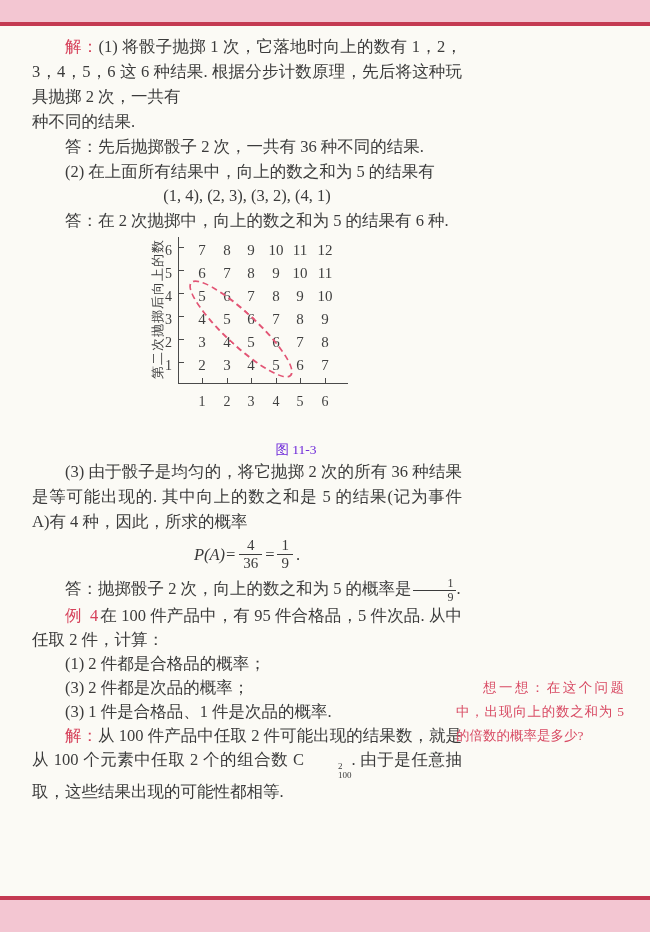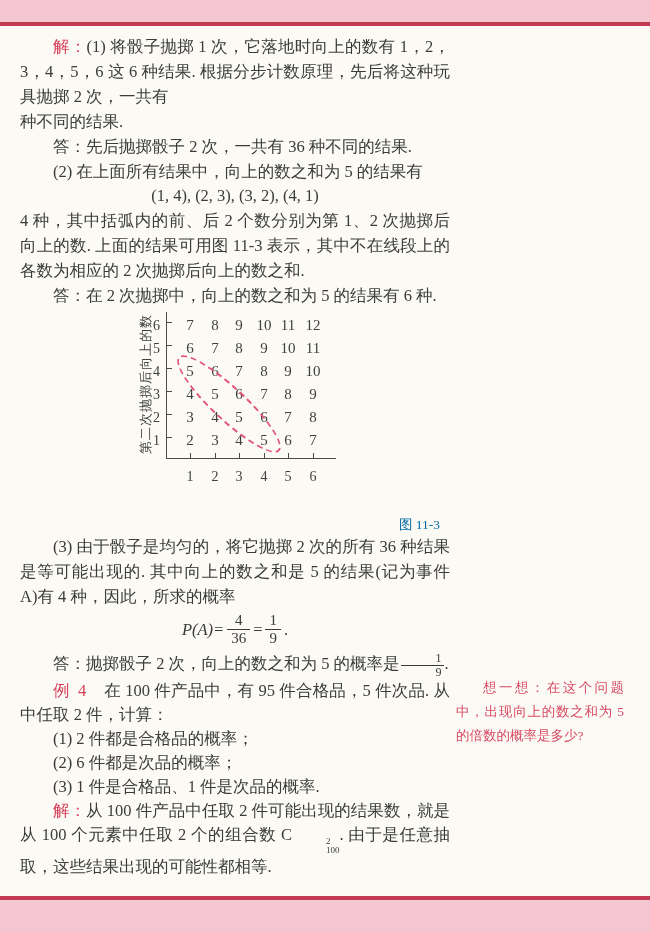--- a/index.html
+++ b/index.html
@@ -10,21 +10,21 @@
     color:#3b3b3b;
   }
   
   .band-top{position:absolute;left:0;top:0;width:650px;height:22px;background:#f3c6d2;}
   .rule-top{position:absolute;left:0;top:22px;width:650px;height:4px;background:#c43a52;}
   .rule-bottom{position:absolute;left:0;top:896px;width:650px;height:4px;background:#c43a52;}
   .band-bottom{position:absolute;left:0;top:900px;width:650px;height:32px;background:#f3c6d2;}
   .footer-text{position:absolute;right:28px;top:906px;font-size:14px;color:#7d4149;letter-spacing:2px;margin-top:32px;}
   .footer-text .pagenum{font-family:"Liberation Sans","DejaVu Sans",sans-serif;color:#1f1f1f;font-size:15px;font-weight:bold;letter-spacing:0;margin-left:10px;}
   
-  .main{position:absolute;left:20px;top:34px;width:430px;font-size:16.5px;line-height:25px;text-align:justify;}
+  .main{position:absolute;left:32px;top:34px;width:430px;font-size:16.5px;line-height:25px;text-align:justify;}
   .main p{margin:0;}
   .indent{text-indent:2em;}
   .red{color:#d6415a;}
   .center-line{text-align:center;text-indent:0;line-height:22px;padding:1px 0;}
   .mathline{font-family:"Liberation Serif","DejaVu Serif",serif;}
   .tight{line-height:24px;}
   
   .formula-row{display:flex;justify-content:center;align-items:center;height:40px;text-indent:0;}
   .formula-row .ital{font-style:italic;}
   .frac{display:inline-block;text-align:center;vertical-align:middle;font-size:15px;line-height:1.1;margin:0 3px;}
@@ -40,21 +40,21 @@
   .axis-y{position:absolute;left:38px;top:0;width:1px;height:147px;background:#4a4a4a;}
   .axis-x{position:absolute;left:38px;top:146px;width:170px;height:1px;background:#4a4a4a;}
   .cell{position:absolute;width:24px;text-align:center;font-size:15px;color:#3f3f3f;}
   .ytick-label{position:absolute;width:20px;text-align:right;font-size:14px;color:#3f3f3f;}
   .xtick-label{position:absolute;width:24px;text-align:center;font-size:14px;color:#3f3f3f;}
   .tick-h{position:absolute;width:5px;height:1px;background:#4a4a4a;}
   .tick-v{position:absolute;width:1px;height:5px;background:#4a4a4a;}
   .ellipse{position:absolute;left:32px;top:75px;width:134px;height:30px;border:2px dashed #e25575;border-radius:50%;transform:rotate(43deg);}
   .y-label{position:absolute;left:-62px;top:64px;width:150px;height:16px;text-align:center;font-size:13px;color:#3f3f3f;transform:rotate(-90deg);letter-spacing:1px;}
   .x-label{position:absolute;left:38px;top:172px;width:170px;text-align:center;font-size:13px;color:#3f3f3f;letter-spacing:1px;}
-  .fig-caption{position:absolute;left:0;top:200px;width:312px;text-align:right;font-size:13.5px;color:#0369a1;}
+  .fig-caption{position:absolute;left:0;top:200px;width:312px;text-align:center;font-size:13.5px;color:#6d28d9;}
   
   .margin-note{position:absolute;left:456px;top:676px;width:168px;font-size:13.5px;line-height:24px;color:#d84a63;text-align:justify;text-indent:2em;}
 </style>
 </head>
 <body>
 
 <div class="band-top"></div>
 <div class="rule-top"></div>
 <div class="rule-bottom"></div>
 <div class="band-bottom"></div>
@@ -70,21 +70,20 @@
 
 
   <p>种不同的结果.</p>
 
   <p class="indent">答：先后抛掷骰子 2 次，一共有 36 种不同的结果.</p>
 
   <p class="indent">(2) 在上面所有结果中，向上的数之和为 5 的结果有</p>
 
   <p class="center-line mathline">(1, 4), (2, 3), (3, 2), (4, 1)</p>
 
-  <p>4 种，其中括弧内的前、后 2 个数分别为第 1、2 次抛掷后向上的数. 上面的结果可用图 11-3 表示，其中不在线段上的各数为相应的 2 次抛掷后向上的数之和.</p>
 
   <p class="indent">答：在 2 次抛掷中，向上的数之和为 5 的结果有 6 种.</p>
 
   <div class="figure">
     <div class="axis-y"></div>
     <div class="axis-x"></div>
     <div>
         <span class="cell" style="left: 50px; top: 1px;">7</span>
         <span class="cell" style="left: 75px; top: 1px;">8</span>
         <span class="cell" style="left: 99px; top: 1px;">9</span>
@@ -165,23 +164,23 @@
     <span class="frac">
         <span class="num">1</span>
         <span class="den">9</span>
       </span>
     <span>.</span>
   </div>
 
   <p class="indent" style="line-height:30px;"><span>答：抛掷骰子 2 次，向上的数之和为 5 的概率是</span><span class="frac-inline"><span class="num">1</span><span class="den">9</span></span><span>.</span></p>
 
   <div class="tight">
-    <p class="indent"><span class="red" style="letter-spacing:2px;margin-right:16px;">例 4</span><span>在 100 件产品中，有 95 件合格品，5 件次品. 从中任取 2 件，计算：</span></p>
+    <p class="indent"><span class="red" style="letter-spacing:2px;margin-right:0;">例 4</span><span>在 100 件产品中，有 95 件合格品，5 件次品. 从中任取 2 件，计算：</span></p>
     <p class="indent">(1) 2 件都是合格品的概率；</p>
-    <p class="indent">(2) 6 件都是次品的概率；</p>
+    <p class="indent">(3) 2 件都是次品的概率；</p>
     <p class="indent">(3) 1 件是合格品、1 件是次品的概率.</p>
     <p class="indent"><span class="red">解：</span><span>从 100 件产品中任取 2 件可能出现的结果数，就是从 100 个元素中任取 2 个的组合数 C</span><span class="comb-scripts">
           <span>2</span>
           <span>100</span>
         </span><span>. 由于是任意抽取，这些结果出现的可能性都相等.</span></p>
   </div>
 
 </div>
 
 <div class="margin-note">想一想：在这个问题中，出现向上的数之和为 5 的倍数的概率是多少?</div>

